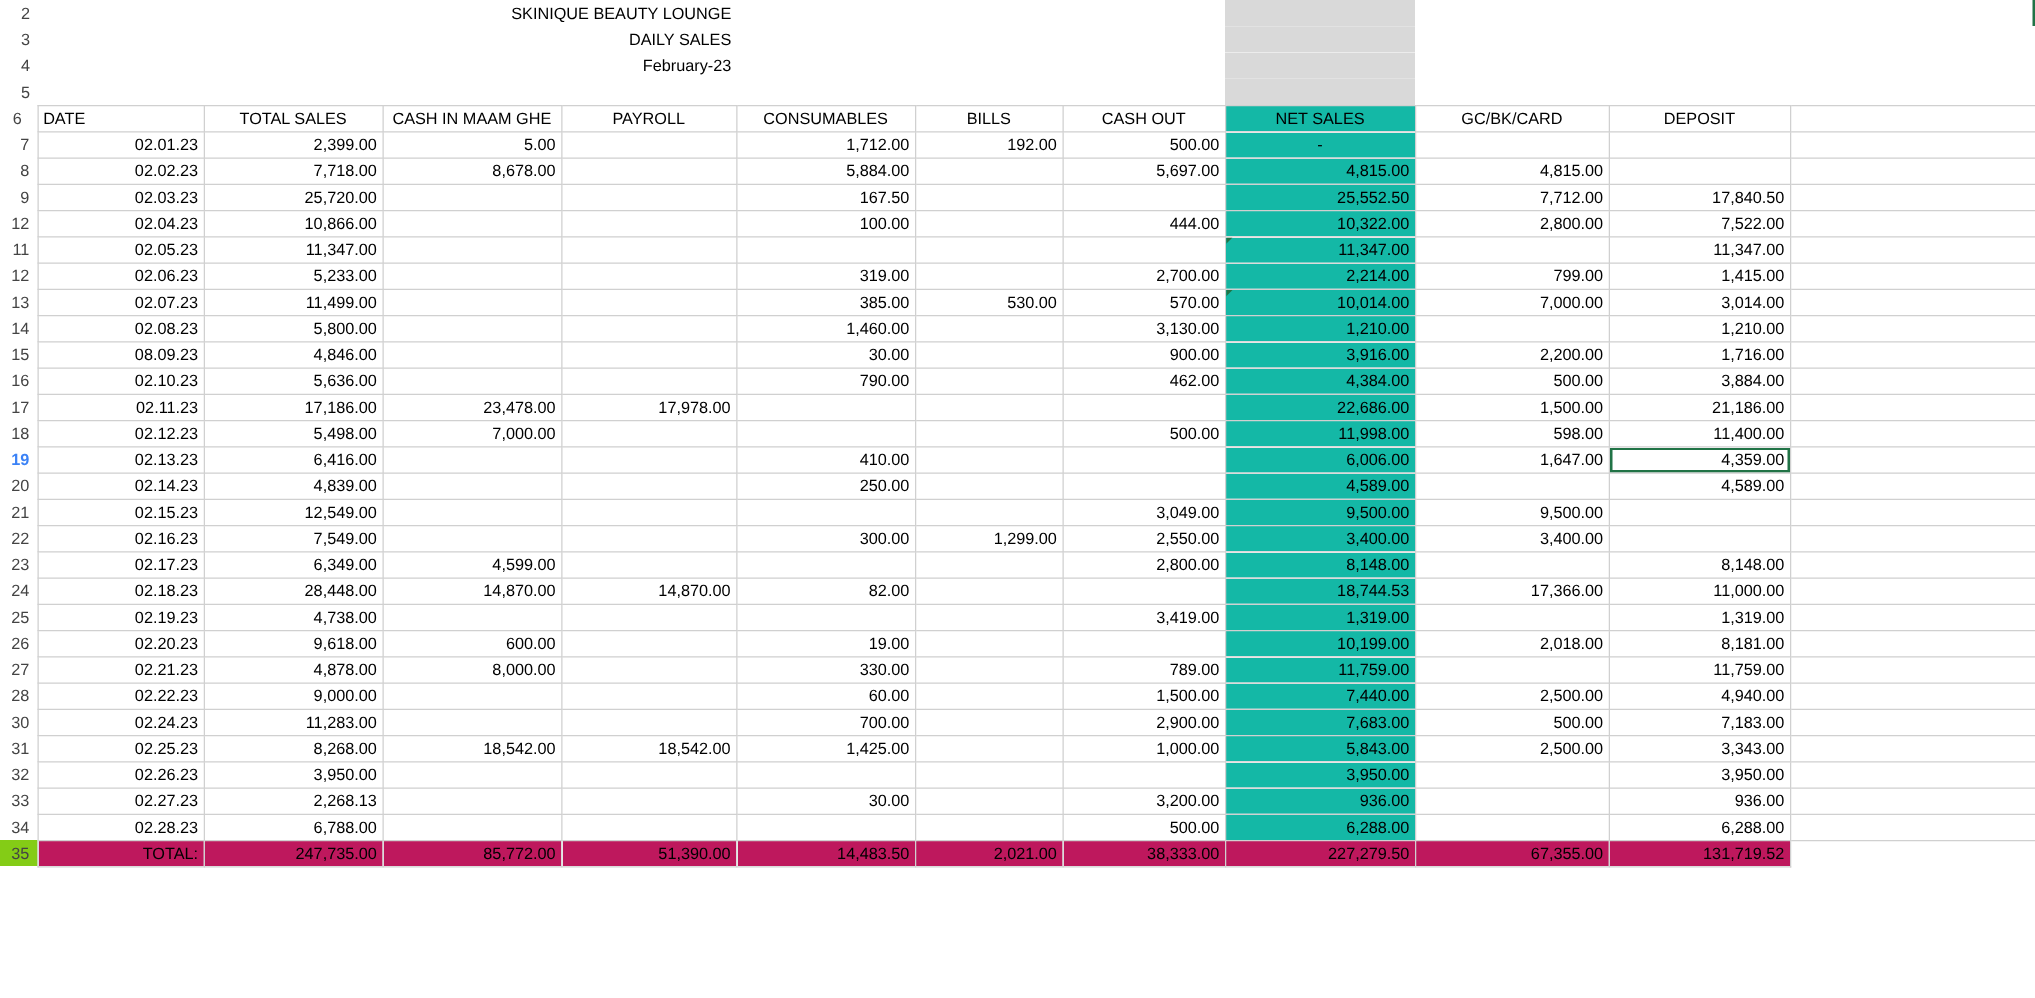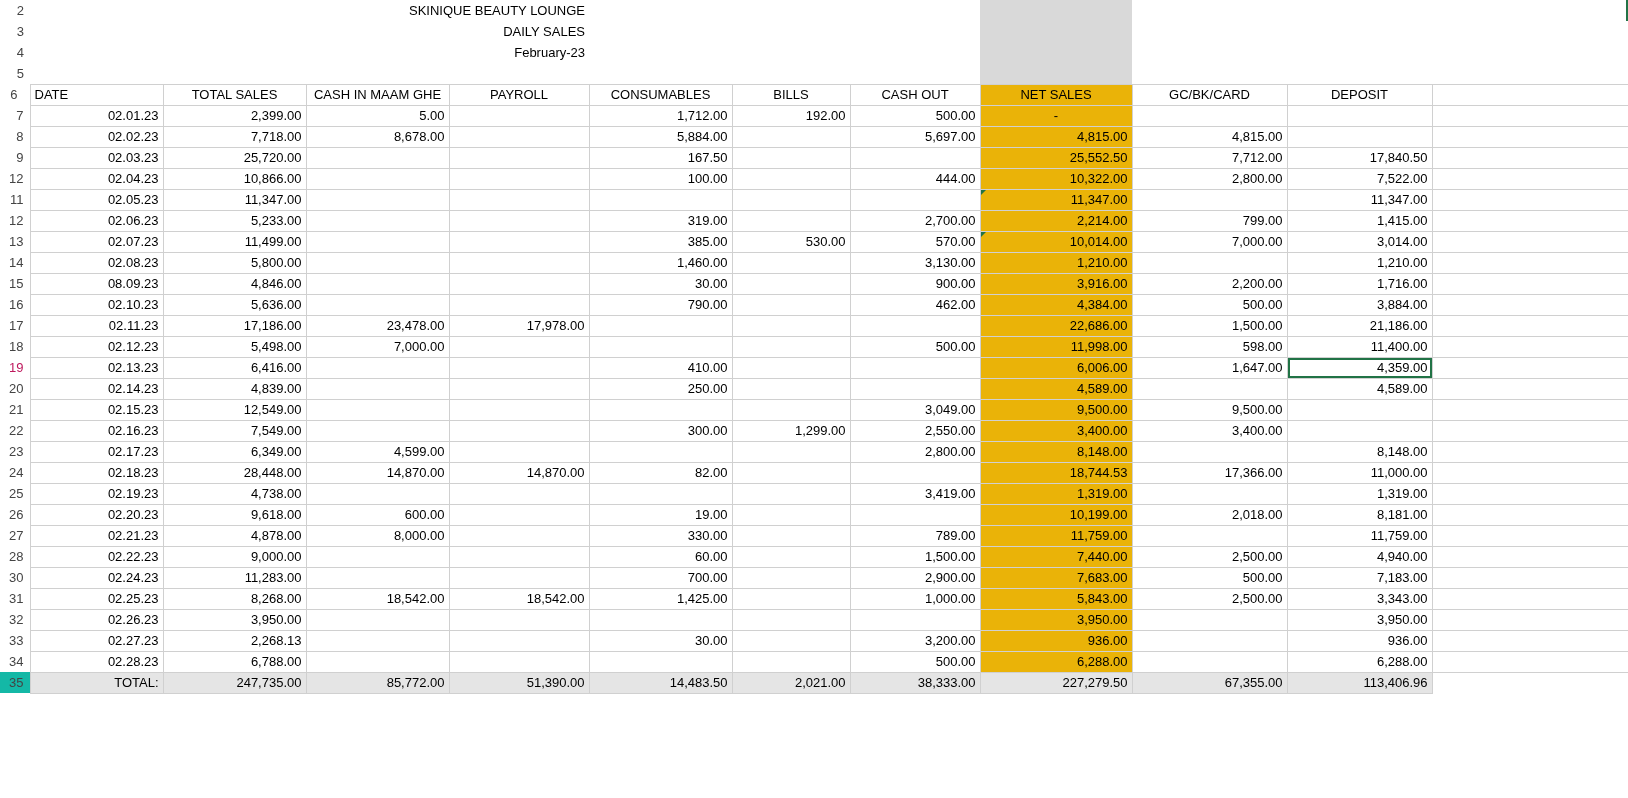--- a/index.html
+++ b/index.html
@@ -39,21 +39,22 @@
   .rowhdr {
     width: 30px;
     border: none !important;
     text-align: right;
     padding-right: 6px !important;
     color: #444444;
     font-size: 12px;
     background: #ffffff;
   }
   .rowhdr.sel {
-    color: #be185d;
+    color: #3b82f6;
+    font-weight: bold;
   }
   
   col.c-rh { width: 30px; }
   col.c-date { width: 133px; }
   col.c-num { width: 143px; }
   col.c-cash { width: 143px; }
   col.c-payroll { width: 140px; }
   col.c-cons { width: 143px; }
   col.c-bills { width: 118px; }
   col.c-cashout { width: 130px; }
@@ -73,31 +74,31 @@
   .hdr td {
     text-align: center;
     font-size: 12.5px;
   }
   .hdr td.left {
     text-align: left;
   }
   .num { text-align: right; }
   .txt { text-align: right; }
 
-  .netcol { background: #eab308; }
+  .netcol { background: #14b8a6; }
   .netcol-plain { background: #d9d9d9; }
 
   .totalrow td {
-    background: #e5e5e5;
+    background: #be185d;
     font-weight: normal;
     height: 24px;
     border: 1px solid #ffc000;
   }
   .totalrow td.rowhdr {
-    background: #14b8a6;
+    background: #84cc16;
     border: none;
   }
 
   .tailcell { border: 1px solid #d0d0d0; background: #ffffff; }
   .tail-none { border: none; }
 
   
   .sel-right { box-shadow: inset -2px 0 0 #217346; }
   .sel-box { box-shadow: inset 0 0 0 2px #217346; }
   .greenmark {
@@ -581,18 +582,18 @@
         <td class="rowhdr">35</td>
         <td class="txt">TOTAL:</td>
         <td class="num">247,735.00</td>
         <td class="num">85,772.00</td>
         <td class="num">51,390.00</td>
         <td class="num">14,483.50</td>
         <td class="num">2,021.00</td>
         <td class="num">38,333.00</td>
         <td class="num">227,279.50</td>
         <td class="num">67,355.00</td>
-        <td class="num">113,406.96</td>
+        <td class="num">131,719.52</td>
         <td style="background:#ffffff;border:none"></td>
       </tr>
     </tbody>
   </table>
 </div>
 
 </body></html>

